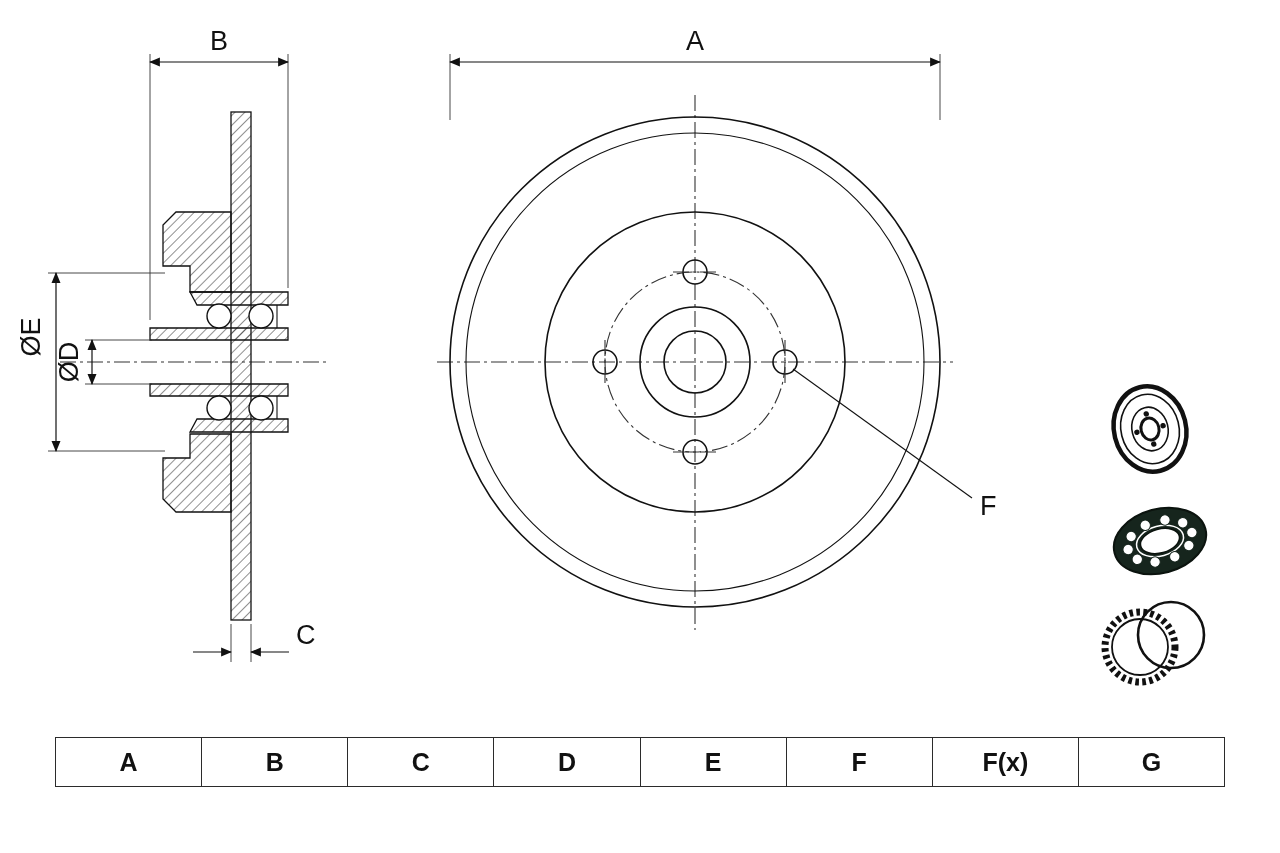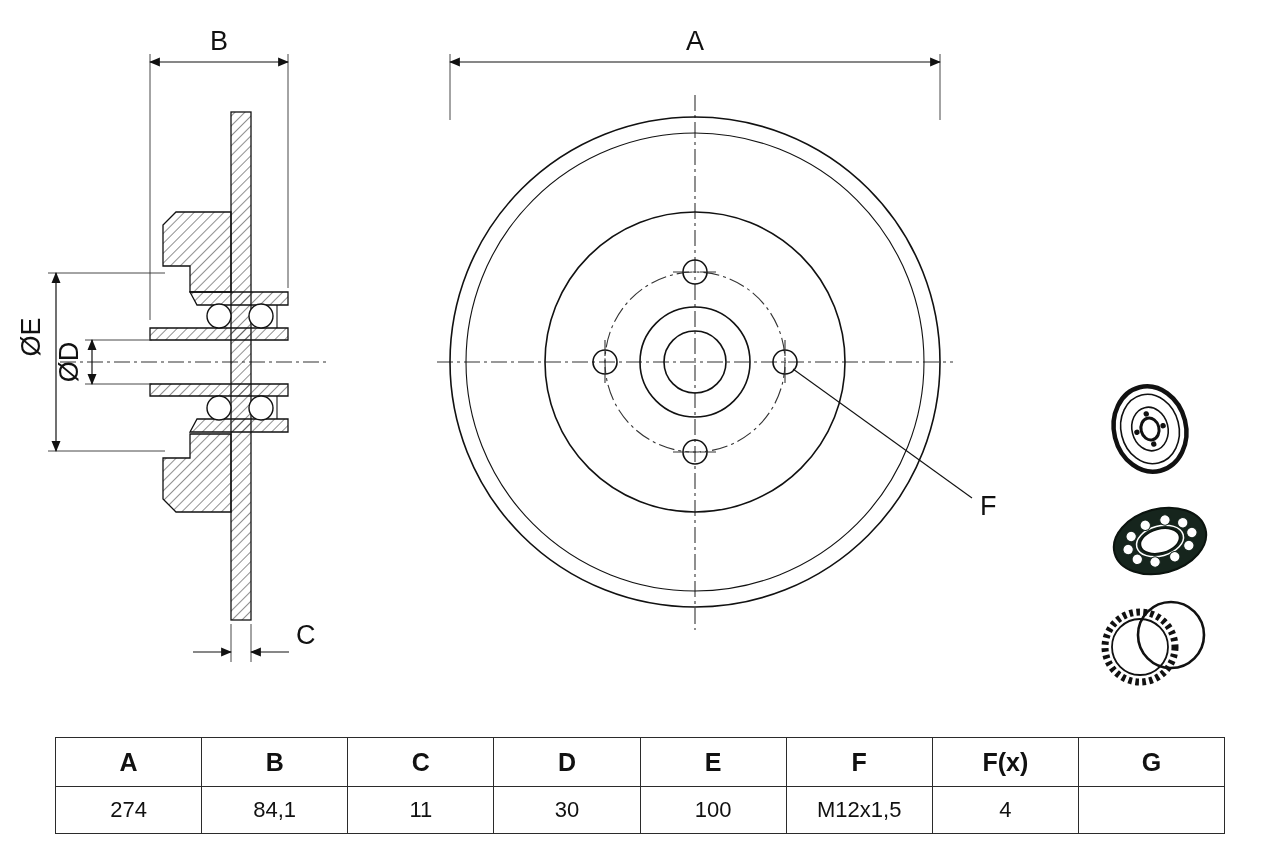--- a/index.html
+++ b/index.html
@@ -166,26 +166,16 @@
         <tr>
     <th>A</th>
     <th>B</th>
     <th>C</th>
     <th>D</th>
     <th>E</th>
     <th>F</th>
     <th>F(x)</th>
     <th>G</th>
   </tr>
-  <tr>
-    <td>274</td>
-    <td>84,1</td>
-    <td>11</td>
-    <td>30</td>
-    <td>100</td>
-    <td>M12x1,5</td>
-    <td>4</td>
-    <td></td>
-  </tr>
 </tbody>
     </table>
 
 </div>
 
 </body></html>

